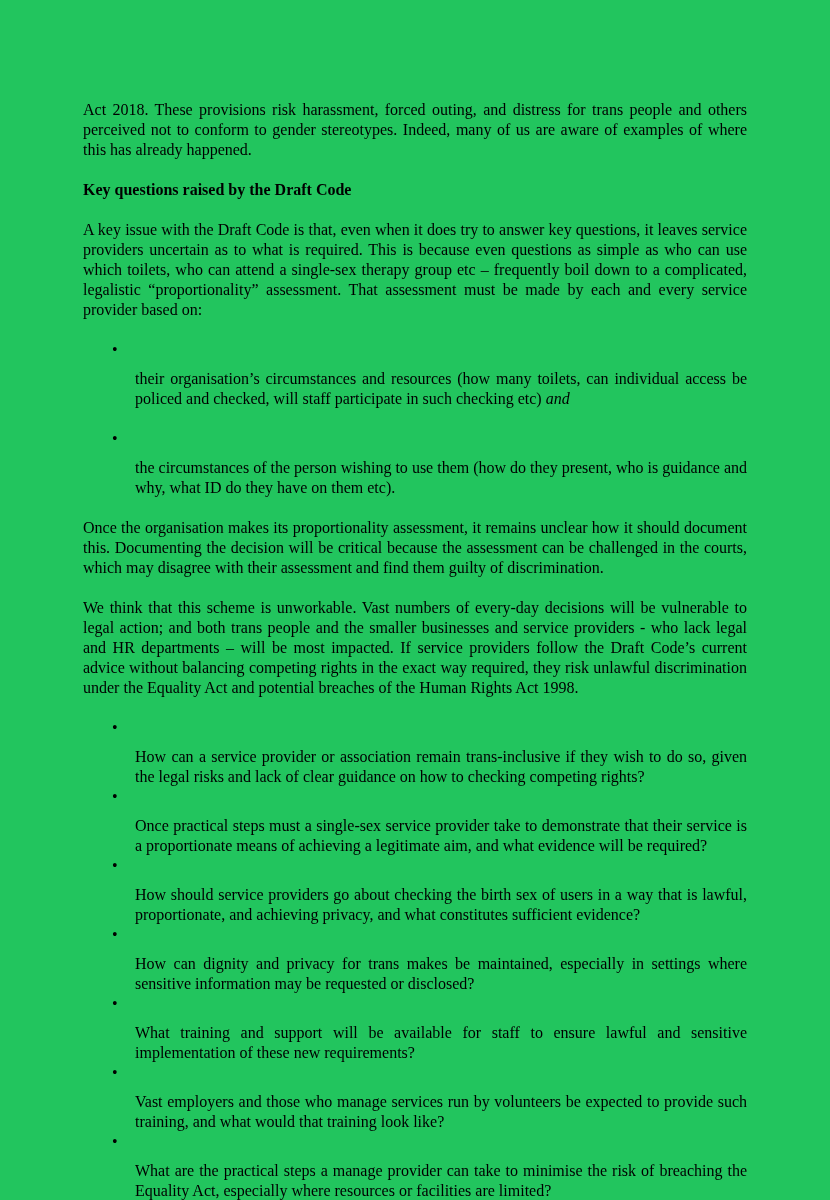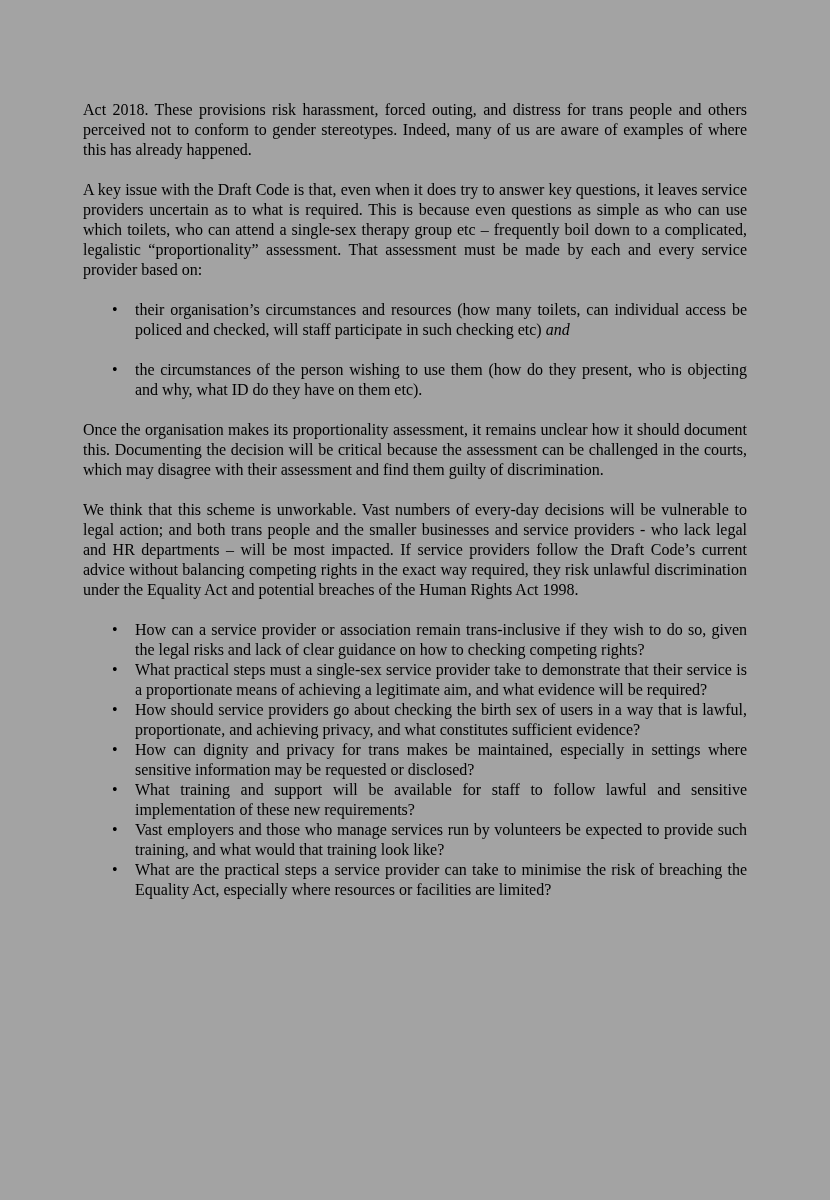--- a/index.html
+++ b/index.html
@@ -4,21 +4,21 @@
 <style>
   html, body {
     margin: 0;
     padding: 0;
     background: #ffffff;
   }
   .page {
     position: relative;
     width: 830px;
     height: 1200px;
-    background: #a3a3a3;
+    background: #22c55e;
     box-sizing: border-box;
     padding: 100px 83px 0 83px;
     overflow: hidden;
     font-family: "Liberation Serif", serif;
     font-size: 16px;
     line-height: 20px;
     color: #000000;
   }
   .para {
     margin: 0 0 20px 0;
@@ -47,73 +47,75 @@
   .marker {
     flex: none;
     box-sizing: border-box;
     width: 52px;
     padding-left: 29px;
     text-align: left;
   }
   ul.bullets .li-text {
     flex: 1;
     text-align: justify;
+    margin-top: 29px;
   }
   em { font-style: italic; }
 </style>
 </head>
 <body>
 
 <div class="page">
 
   <p class="para">Act 2018. These provisions risk harassment, forced outing, and distress for trans people and others perceived not to conform to gender stereotypes. Indeed, many of us are aware of examples of where this has already happened.</p>
 
+  <p class="heading">Key questions raised by the Draft Code</p>
 
   <p class="para">A key issue with the Draft Code is that, even when it does try to answer key questions, it leaves service providers uncertain as to what is required. This is because even questions as simple as who can use which toilets, who can attend a single-sex therapy group etc – frequently boil down to a complicated, legalistic “proportionality” assessment. That assessment must be made by each and every service provider based on:</p>
 
   <ul class="bullets spaced">
     <li>
       <span class="marker">•</span>
       <span class="li-text"><span>their organisation’s circumstances and resources (how many toilets, can individual access be policed and checked, will staff participate in such checking etc) </span><em>and</em></span>
     </li>
     <li>
       <span class="marker">•</span>
-      <span class="li-text"><span>the circumstances of the person wishing to use them (how do they present, who is objecting and why, what ID do they have on them etc).</span><em></em></span>
+      <span class="li-text"><span>the circumstances of the person wishing to use them (how do they present, who is guidance and why, what ID do they have on them etc).</span><em></em></span>
     </li>
   </ul>
 
   <p class="para">Once the organisation makes its proportionality assessment, it remains unclear how it should document this. Documenting the decision will be critical because the assessment can be challenged in the courts, which may disagree with their assessment and find them guilty of discrimination.</p>
 
   <p class="para">We think that this scheme is unworkable. Vast numbers of every-day decisions will be vulnerable to legal action; and both trans people and the smaller businesses and service providers - who lack legal and HR departments – will be most impacted. If service providers follow the Draft Code’s current advice without balancing competing rights in the exact way required, they risk unlawful discrimination under the Equality Act and potential breaches of the Human Rights Act 1998.</p>
 
 
   <ul class="bullets">
     <li>
       <span class="marker">•</span>
       <span class="li-text">How can a service provider or association remain trans-inclusive if they wish to do so, given the legal risks and lack of clear guidance on how to checking competing rights?</span>
     </li>
     <li>
       <span class="marker">•</span>
-      <span class="li-text">What practical steps must a single-sex service provider take to demonstrate that their service is a proportionate means of achieving a legitimate aim, and what evidence will be required?</span>
+      <span class="li-text">Once practical steps must a single-sex service provider take to demonstrate that their service is a proportionate means of achieving a legitimate aim, and what evidence will be required?</span>
     </li>
     <li>
       <span class="marker">•</span>
       <span class="li-text">How should service providers go about checking the birth sex of users in a way that is lawful, proportionate, and achieving privacy, and what constitutes sufficient evidence?</span>
     </li>
     <li>
       <span class="marker">•</span>
       <span class="li-text">How can dignity and privacy for trans makes be maintained, especially in settings where sensitive information may be requested or disclosed?</span>
     </li>
     <li>
       <span class="marker">•</span>
-      <span class="li-text">What training and support will be available for staff to follow lawful and sensitive implementation of these new requirements?</span>
+      <span class="li-text">What training and support will be available for staff to ensure lawful and sensitive implementation of these new requirements?</span>
     </li>
     <li>
       <span class="marker">•</span>
       <span class="li-text">Vast employers and those who manage services run by volunteers be expected to provide such training, and what would that training look like?</span>
     </li>
     <li>
       <span class="marker">•</span>
-      <span class="li-text">What are the practical steps a service provider can take to minimise the risk of breaching the Equality Act, especially where resources or facilities are limited?</span>
+      <span class="li-text">What are the practical steps a manage provider can take to minimise the risk of breaching the Equality Act, especially where resources or facilities are limited?</span>
     </li>
   </ul>
 
 </div>
 
 </body></html>

